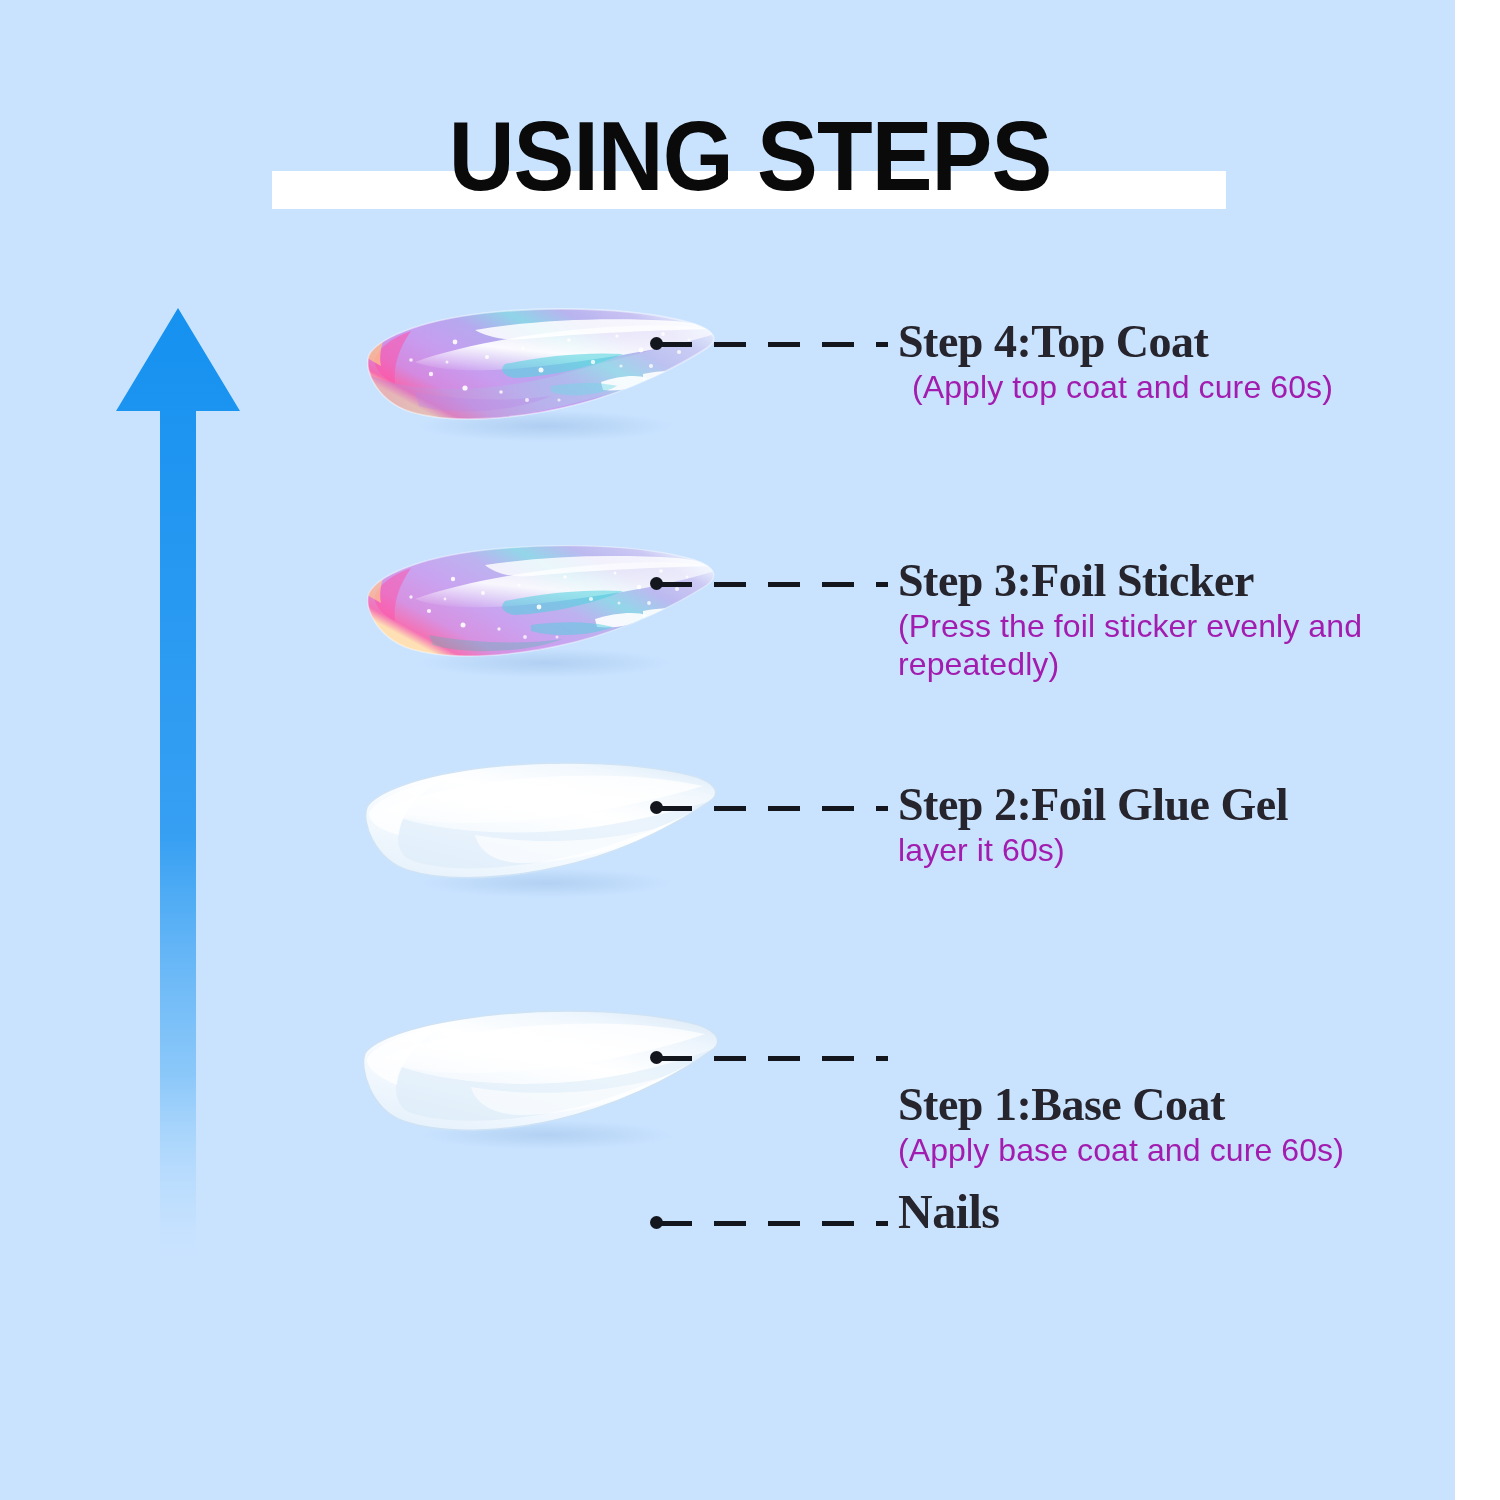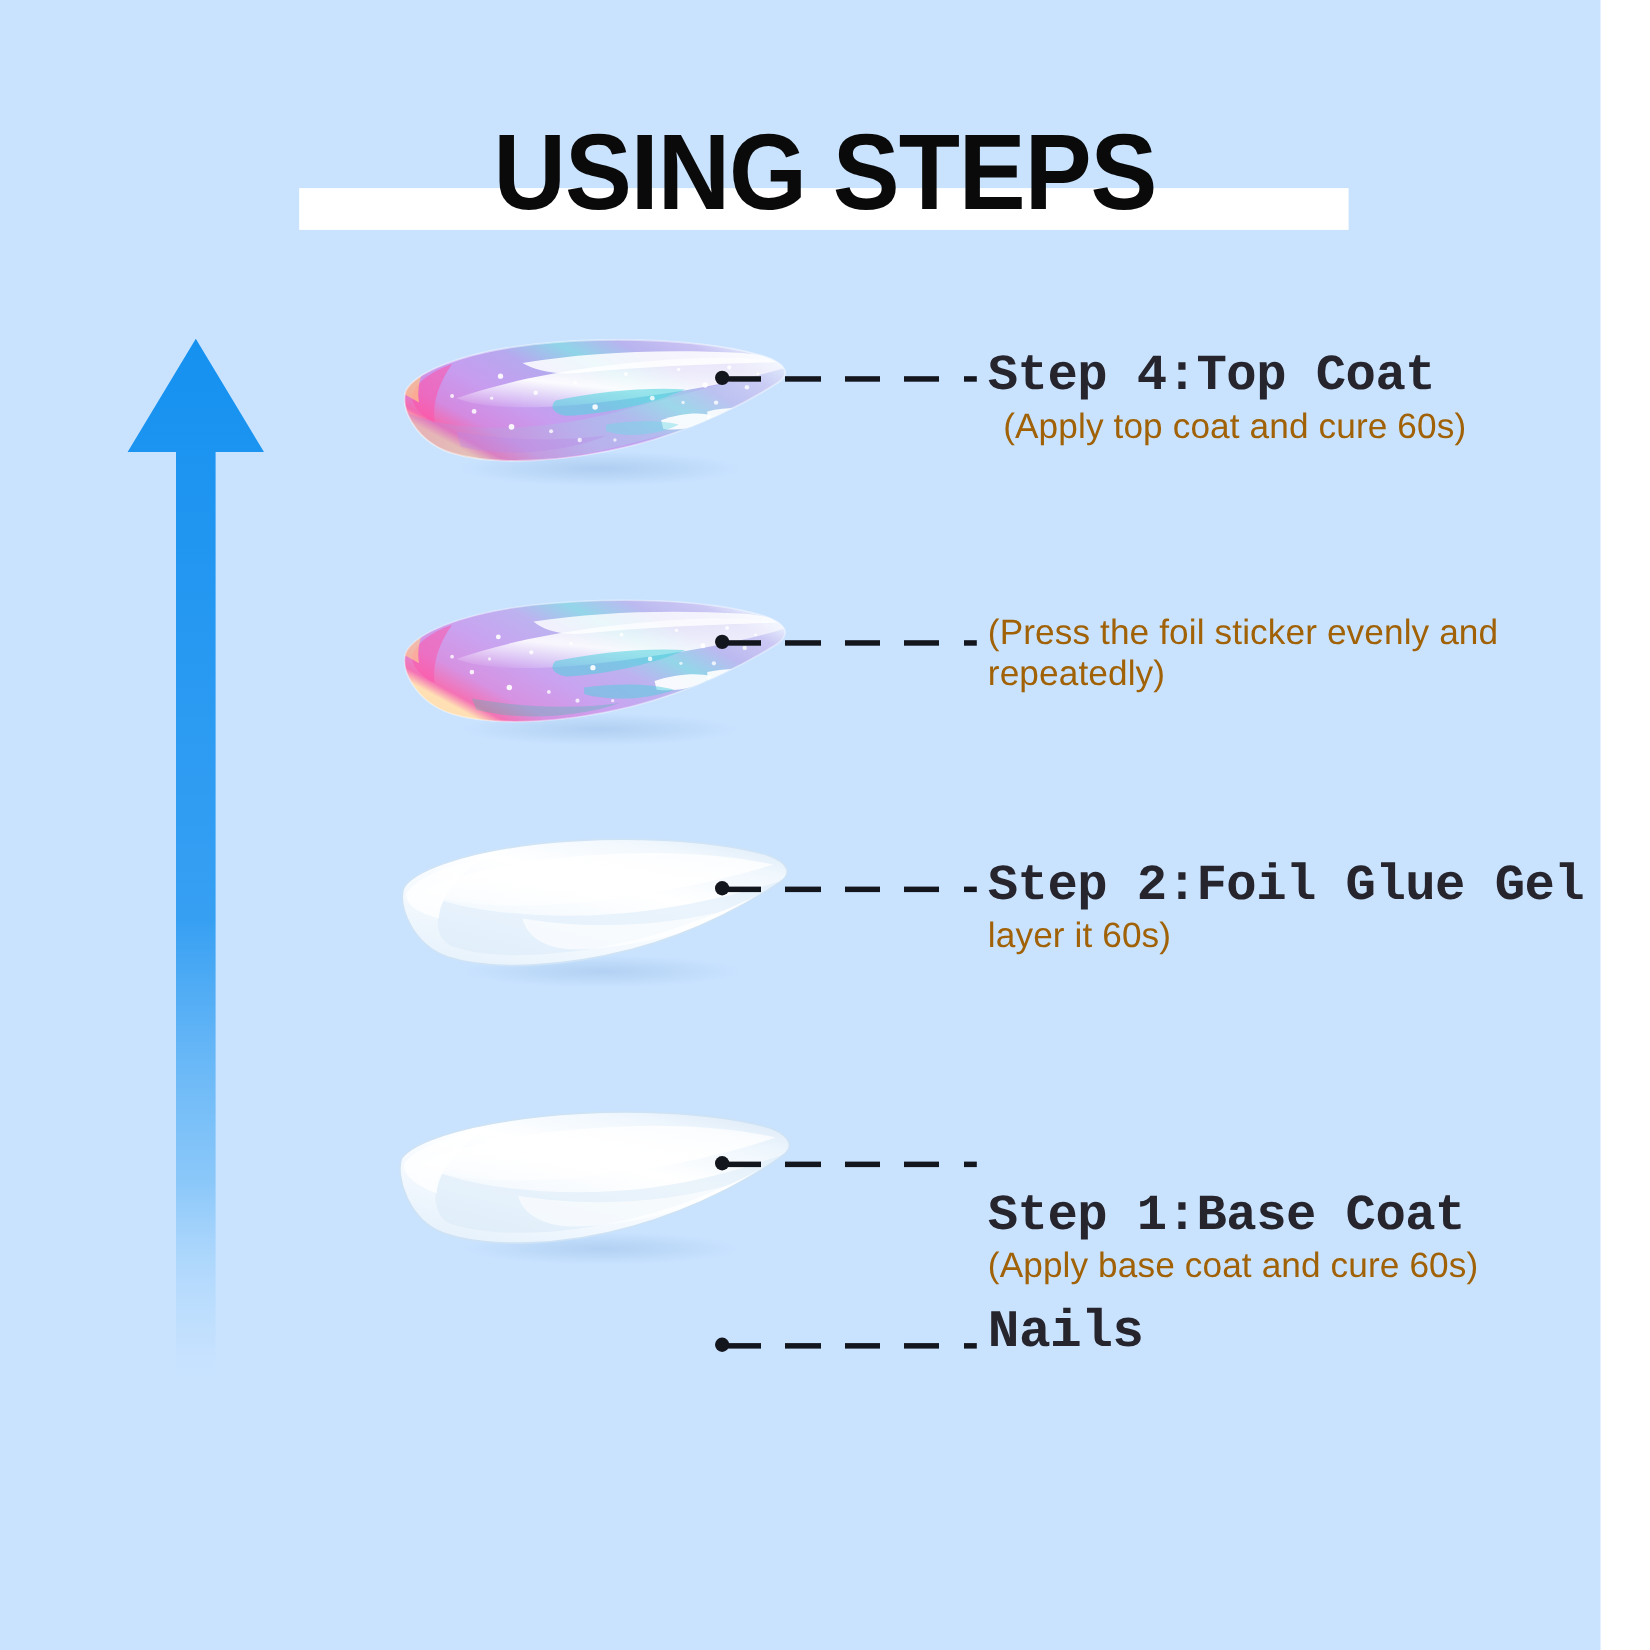--- a/index.html
+++ b/index.html
@@ -94,35 +94,35 @@
       rgba(0,0,0,0) 32px, rgba(0,0,0,0) 54px
     );
   }
 
   
   .label-block {
     position: absolute;
     left: 898px;
   }
   .step-title {
-    font-family: Liberation Mono, monospace;
+    font-family: Liberation Serif, serif;
     font-weight: bold;
     font-size: 46px;
     line-height: 52px;
     letter-spacing: -0.5px;
     color: #26242c;
     white-space: nowrap;
   }
   .step-desc {
     font-family: "Liberation Sans", sans-serif;
     font-weight: 400;
     font-size: 32px;
     line-height: 38px;
     letter-spacing: 0.1px;
-    color: #a16207;
+    color: #a21caf;
   }
   .step-desc.indent-right {
     margin-left: 14px;
   }
   #label-nails .step-title {
     font-size: 48px;
   }
 
   
   #finger {
@@ -317,20 +317,21 @@
           <path d="M14,58 C22,42 60,23 130,15 C205,7 290,10 340,25 C360,32 364,41 352,50
                    C330,64 280,92 220,107 C160,122 95,126 56,114 C24,104 8,74 14,58 Z" fill="none" stroke="#ffffff" stroke-opacity="0.4" stroke-width="1.4"></path>
         </g>
       </svg>
     </div>
     <div class="leader" style="left:650px;top:38px;">
       <span class="dot"></span>
       <span class="dashes" style="width:228px;"></span>
     </div>
     <div class="label-block" id="label-step-3" style="top:20px;">
+      <div class="step-title">Step 3:Foil Sticker</div>
       <div class="step-desc">(Press the foil sticker evenly and</div>
       <div class="step-desc">repeatedly)</div>
     </div>
   </div>
 
   <div class="step-row" id="row-step-2" style="top:755px;height:170px;padding-left:24px;">
     <div class="nail-wrap" style="top:0;">
       <svg class="nail-svg" width="370" height="150" viewBox="0 0 370 150" xmlns="http://www.w3.org/2000/svg">
         <defs>
           <linearGradient id="g2body" x1="0.1" y1="1" x2="0.85" y2="0">

